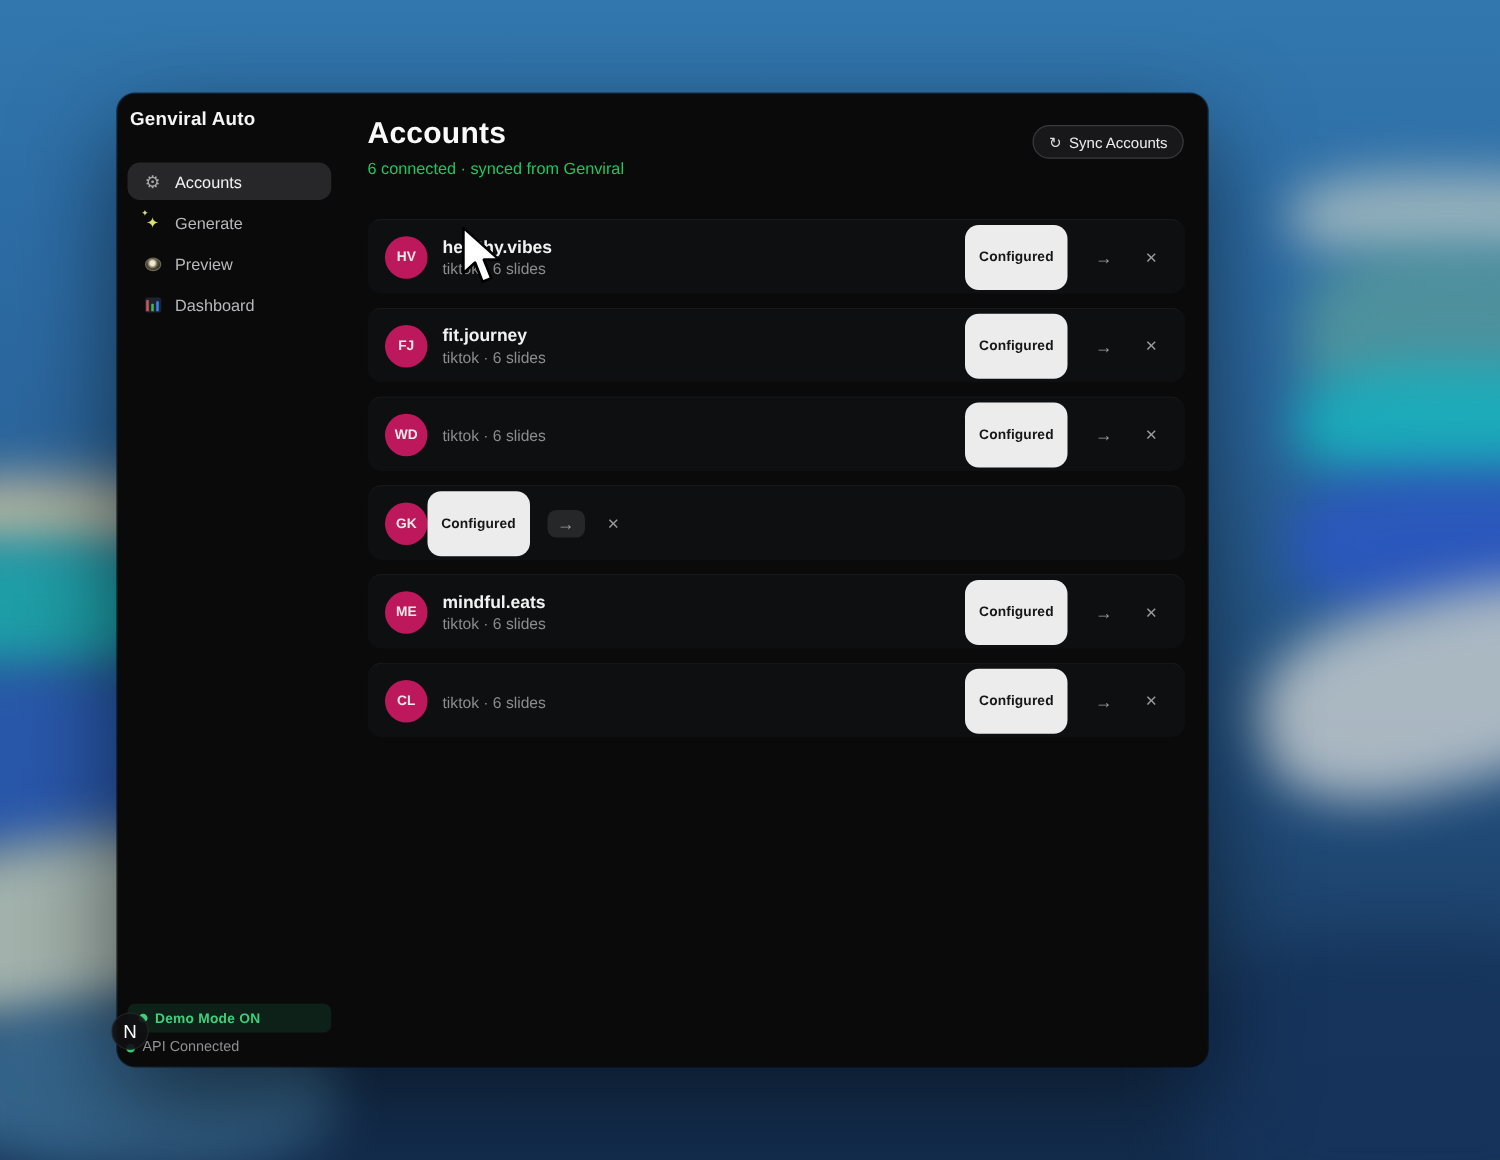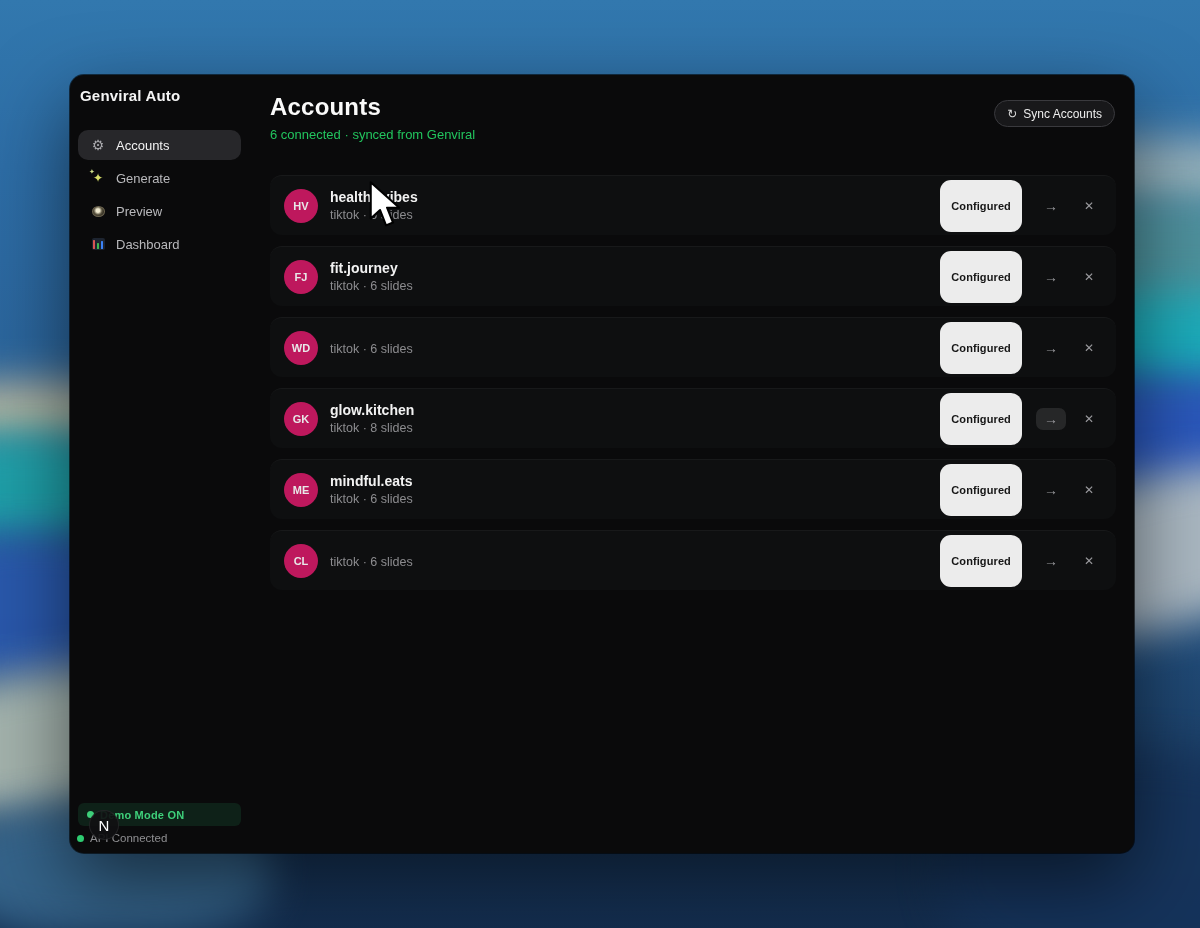--- a/index.html
+++ b/index.html
@@ -18,21 +18,21 @@
   .b-r-gray   { left:1005px; top:478px;  width:300px; height:150px; background:#b9c3c9; opacity:.9; transform:rotate(-14deg); }
   .b-l-beige  { left:-70px;  top:382px;  width:210px; height:62px;  background:#c6bfa2; opacity:.9; }
   .b-l-teal   { left:-70px;  top:432px;  width:200px; height:110px; background:#1ea6ab; opacity:.9; }
   .b-l-blue   { left:-80px;  top:535px;  width:230px; height:150px; background:#2a59b0; opacity:.9; }
   .b-l-gray   { left:-90px;  top:672px;  width:270px; height:140px; background:#b2bfb4; opacity:.9; transform:rotate(-9deg); }
   .b-bl-blue  { left:-50px;  top:805px;  width:320px; height:130px; background:#3c6f96; opacity:.8; }
   .b-br-navy  { left:940px;  top:752px;  width:370px; height:220px; background:#16345c; opacity:.9; }
 
   
   .window {
-    position:absolute; left:70px; top:75px; width:1064px; height:778px;
+    position:absolute; left:94px; top:75px; width:872px; height:778px;
     background:#0a0a0b; border-radius:14px;
     box-shadow:0 30px 80px rgba(0,0,0,.55), 0 0 0 1px rgba(0,0,0,.6);
   }
 
   
   .sidebar { position:absolute; left:0; top:0; width:200px; height:100%; padding:12px 8px; }
   .app-title { color:#f5f5f5; font-size:15px; font-weight:bold; padding-left:2px; letter-spacing:.2px; }
   .nav { margin-top:26px; display:flex; flex-direction:column; gap:3px; }
   .nav-item {
     display:flex; align-items:center; height:30px; width:163px; padding:0 12px;
@@ -217,24 +217,20 @@
           </div>
           <div class="row-right">
             <span class="badge">Configured</span>
             <span class="arrow">→</span>
             <span class="close">✕</span>
           </div>
         </div>
 
         <div class="row">
           <div class="avatar">GK</div>
-          <div class="row-text">
-            <div class="row-name">glow.kitchen</div>
-            <div class="row-meta">tiktok · 8 slides</div>
-          </div>
           <div class="row-right">
             <span class="badge">Configured</span>
             <span class="arrow hl">→</span>
             <span class="close">✕</span>
           </div>
         </div>
 
         <div class="row">
           <div class="avatar">ME</div>
           <div class="row-text">

